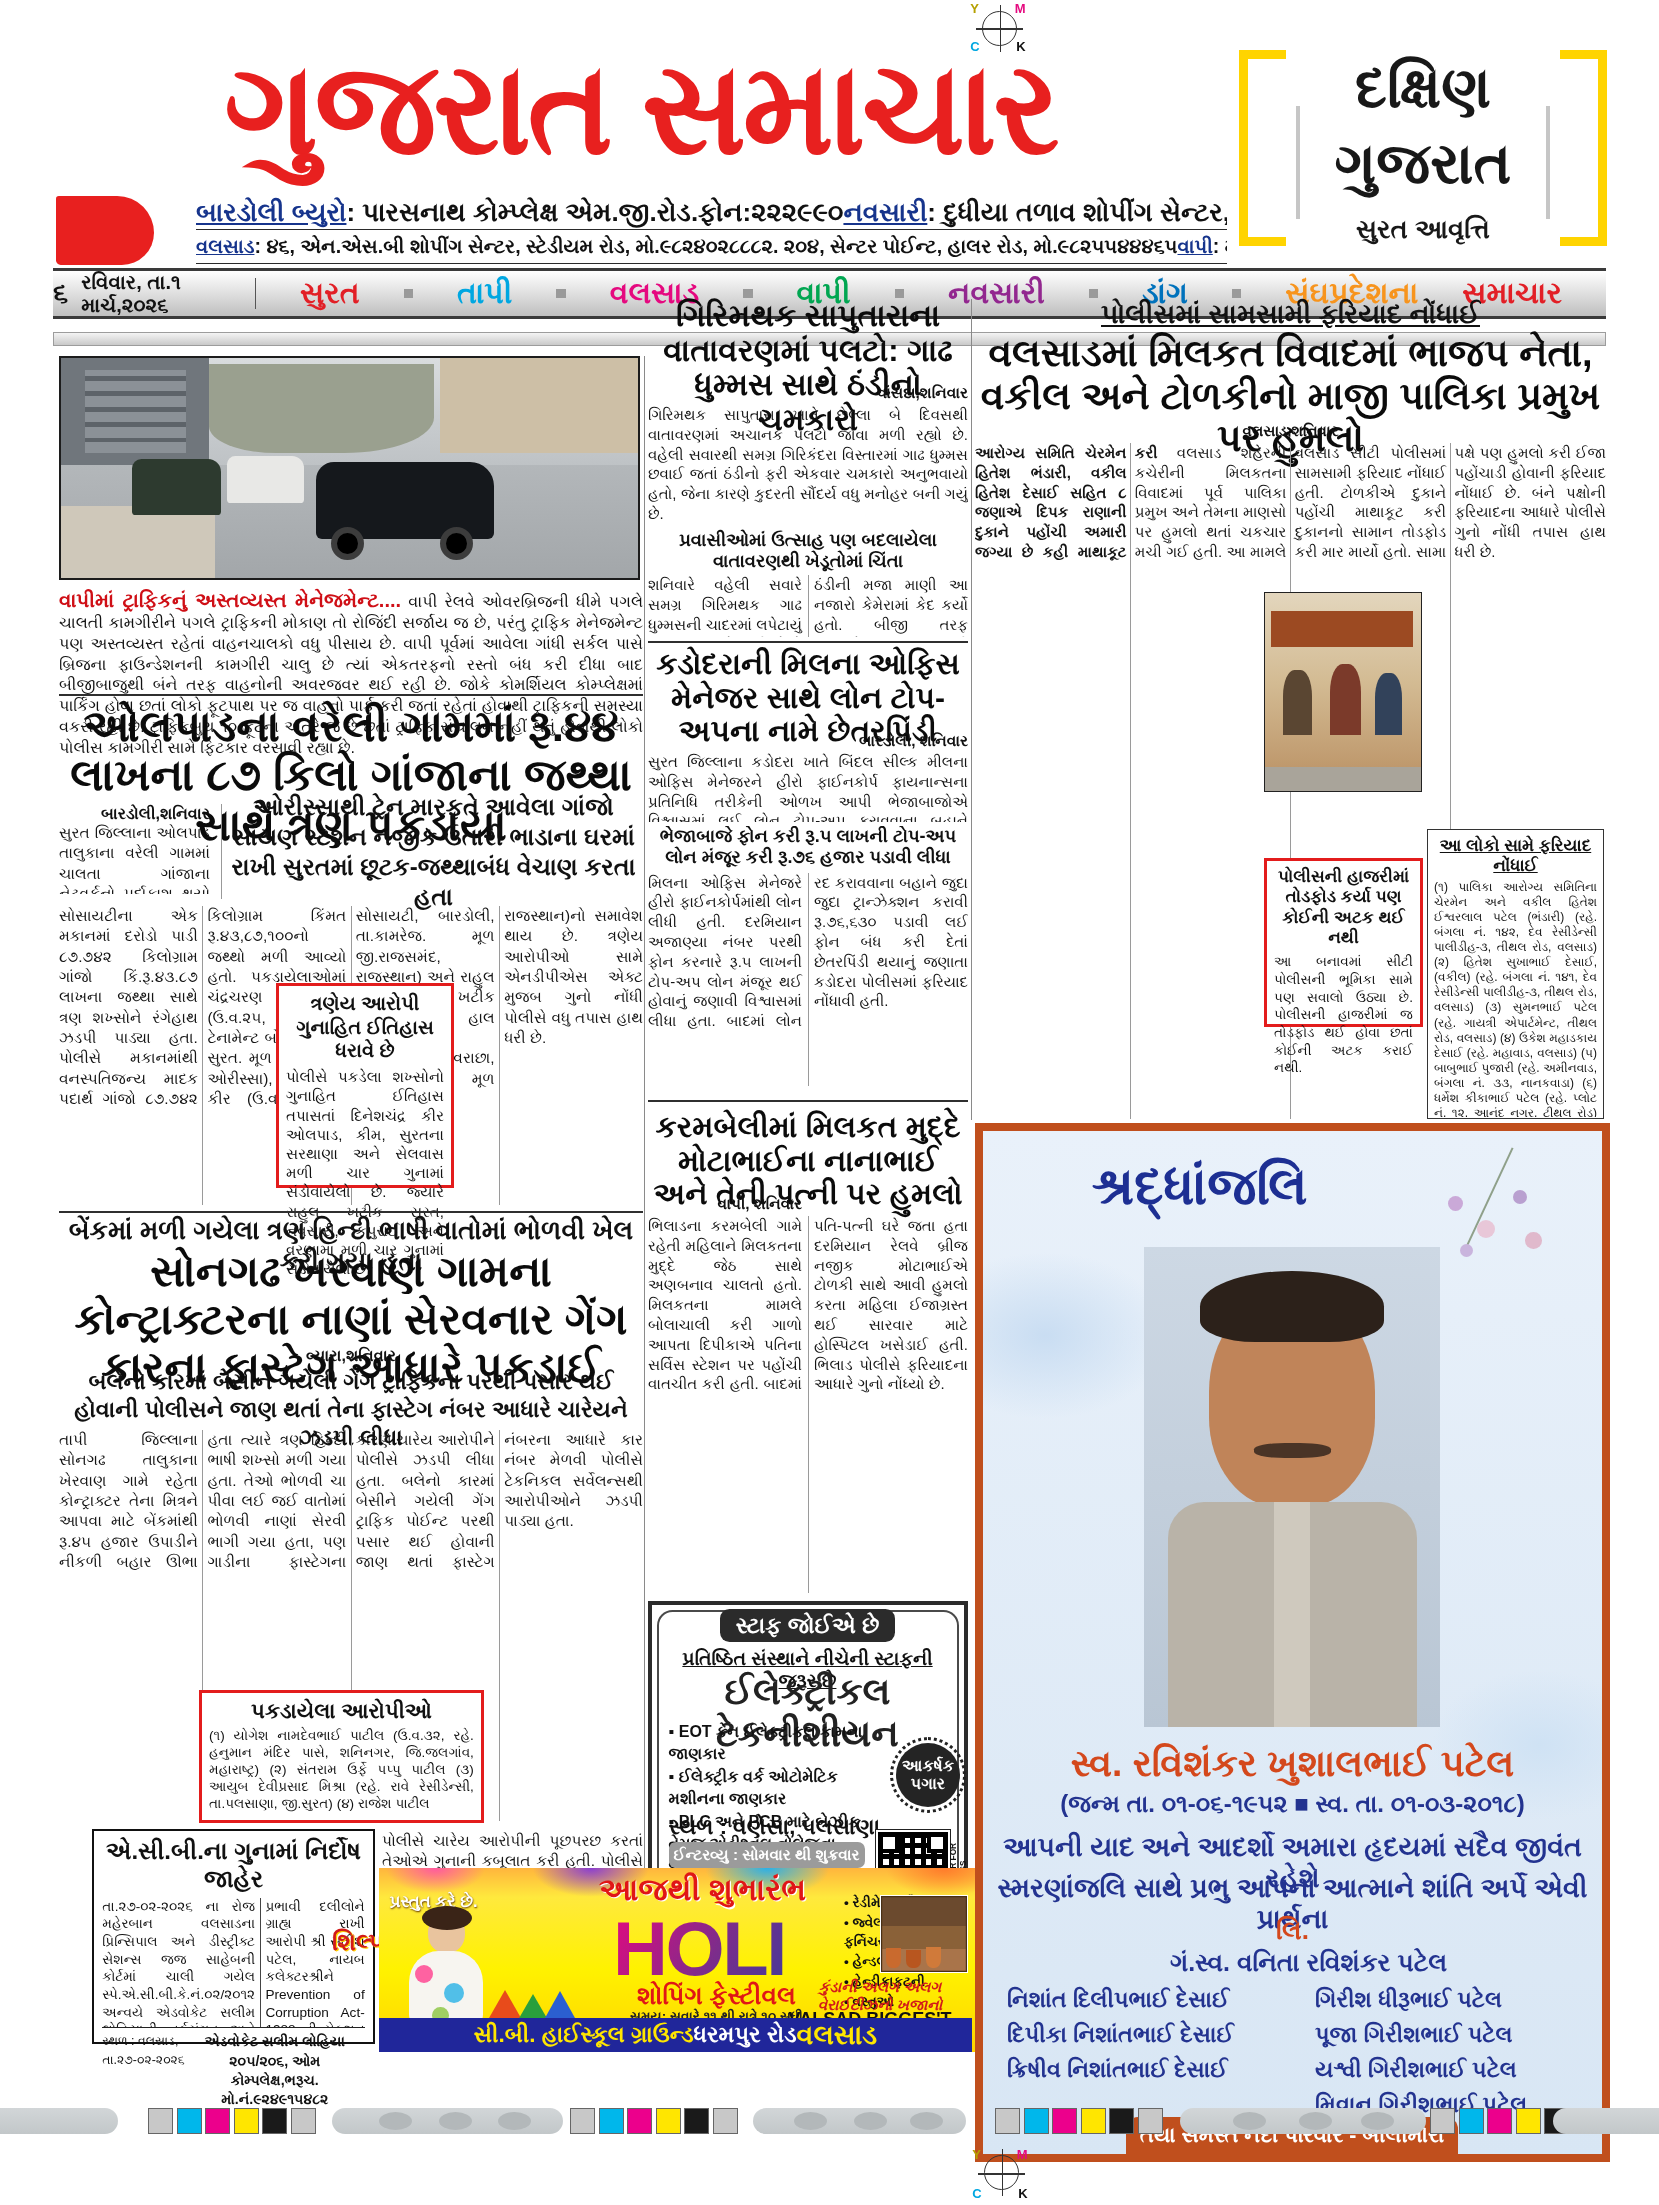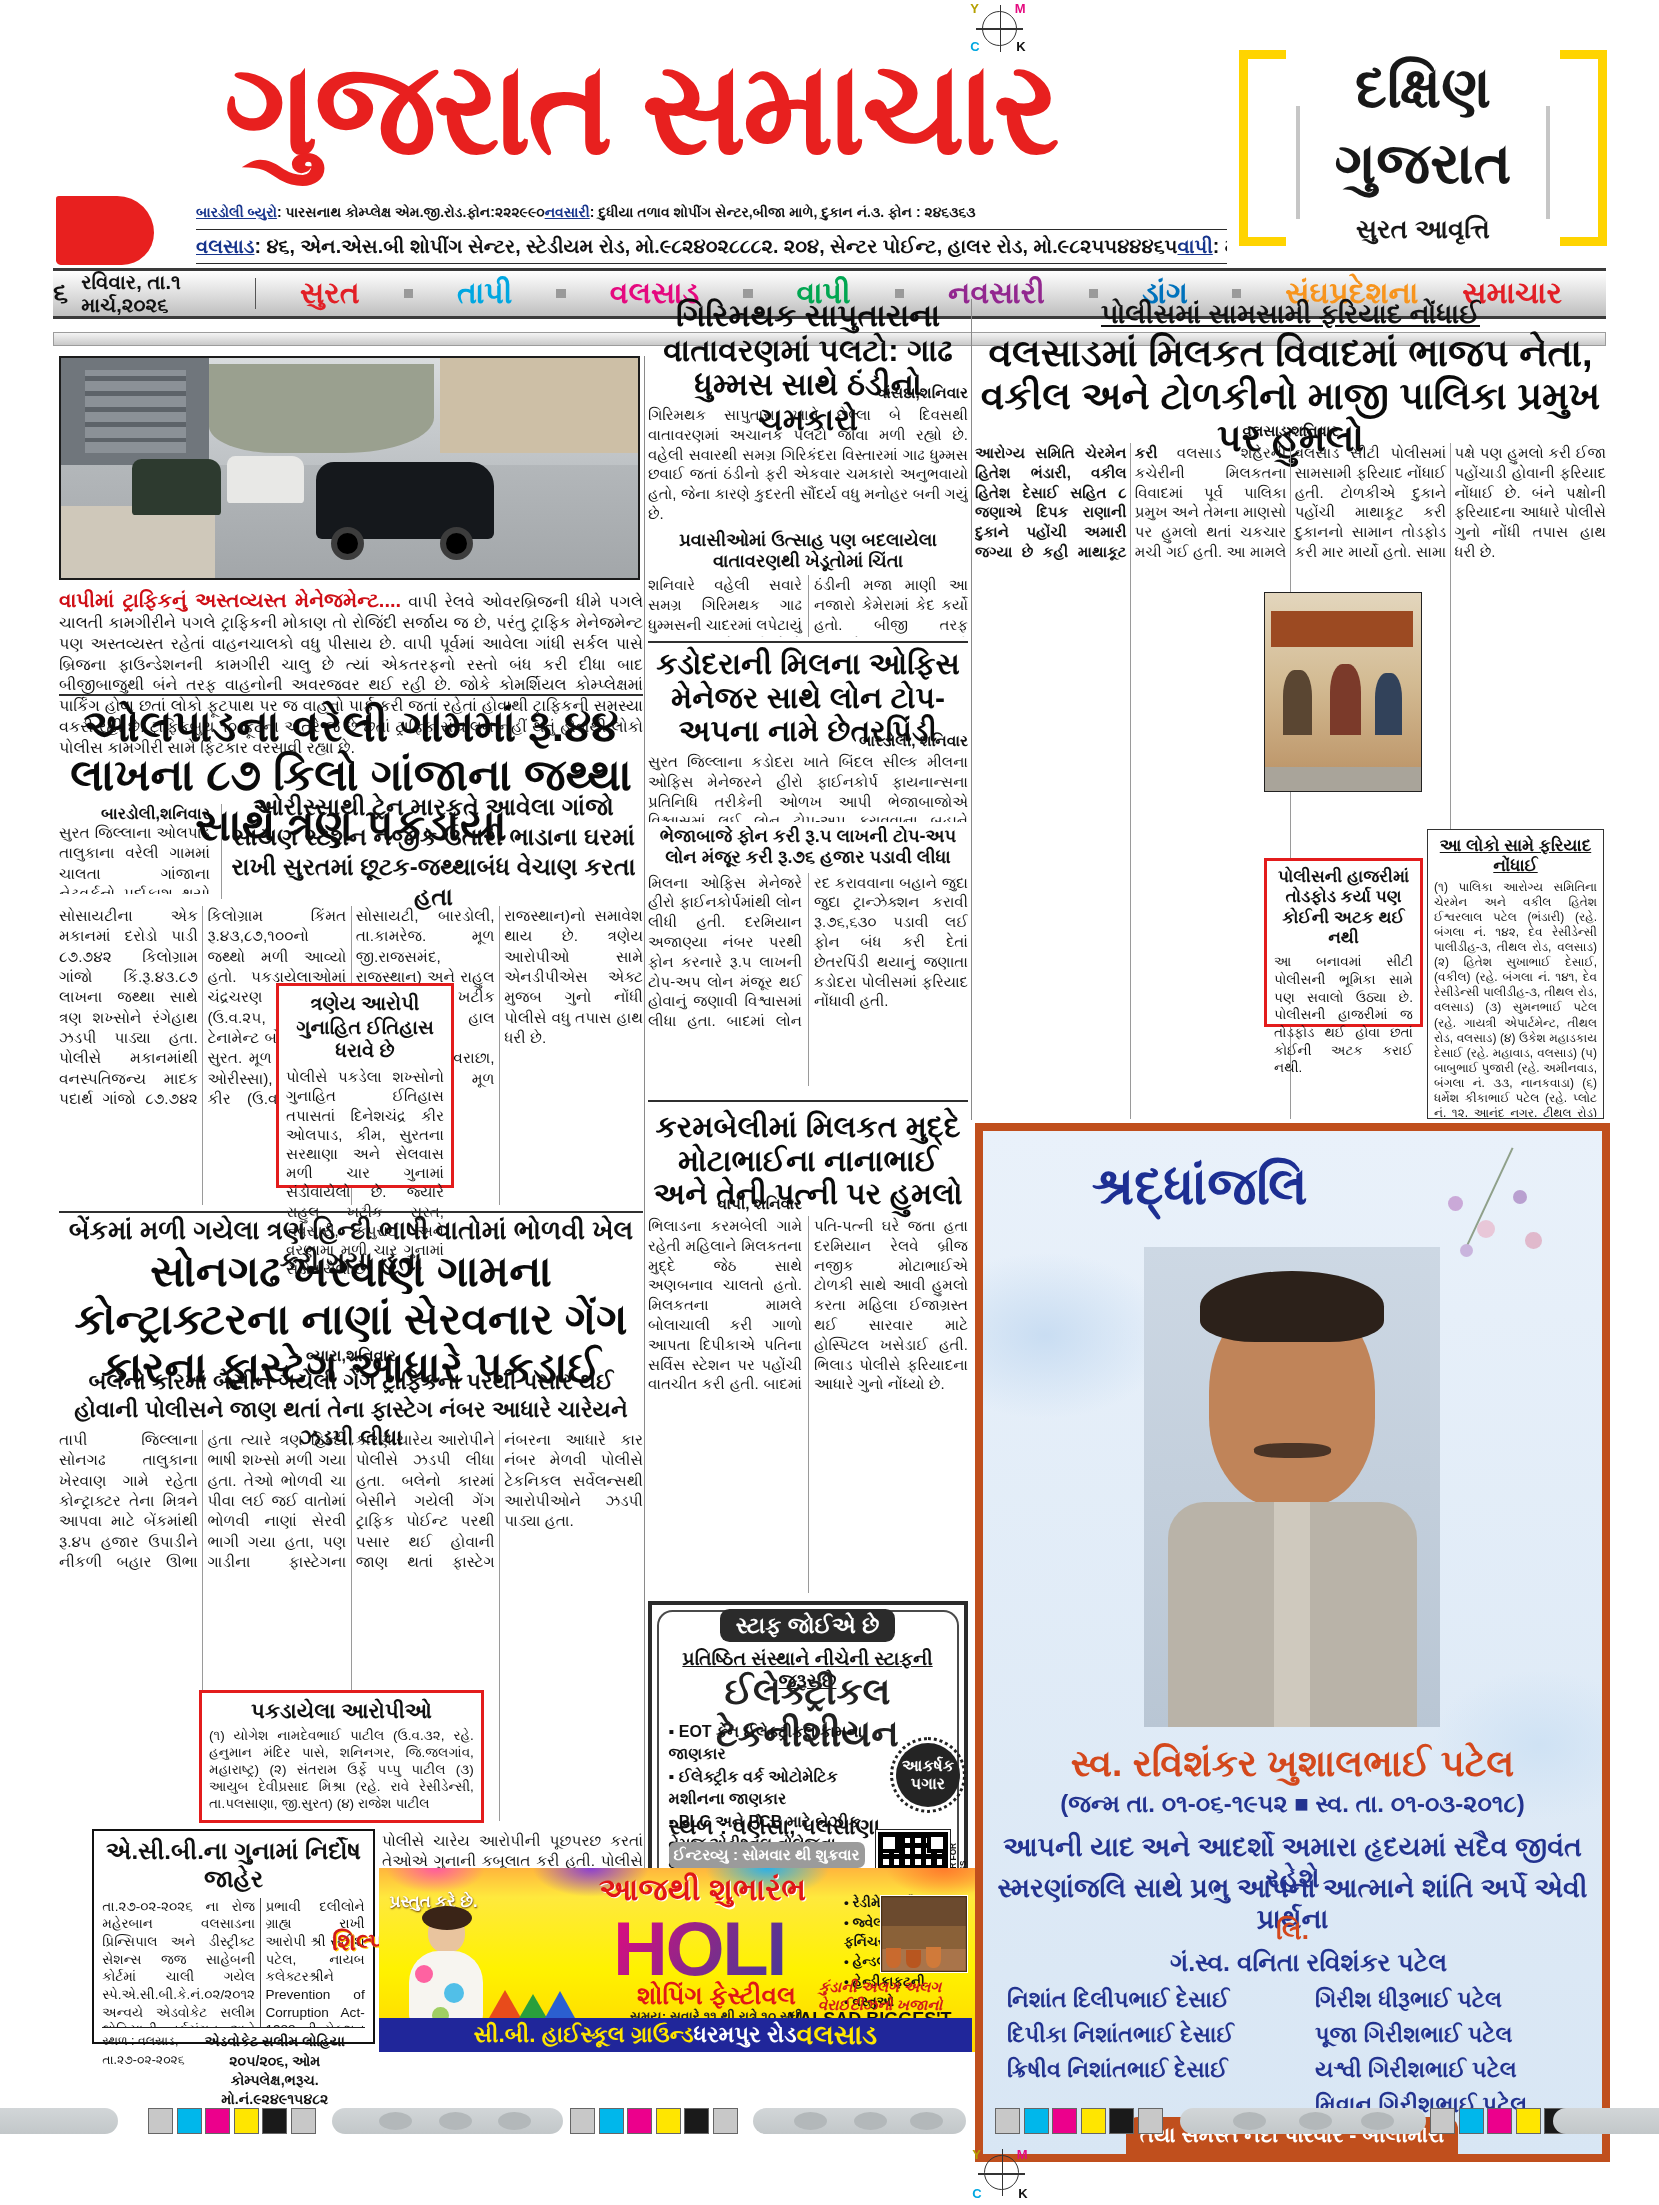--- a/index.html
+++ b/index.html
@@ -60,21 +60,21 @@
     <div class="abs" style="left:57px;top:65px;width:4.1px;height:113px;background:#c6c6c6;"></div>
     <div class="abs" style="right:57px;top:65px;width:4.1px;height:113px;background:#c6c6c6;"></div>
     <div class="abs c" style="left:0;top:89px;width:100%;font-size:57px;font-weight:bold;color:#181818;">ગુજરાત</div>
     <div class="abs c" style="left:0;top:13px;width:100%;font-size:57px;font-weight:bold;color:#181818;">દક્ષિણ</div>
     <div class="abs c" style="left:0;top:173px;width:100%;font-size:26px;font-weight:bold;color:#181818;">સુરત આવૃત્તિ</div>
   </div>
 
   <div class="abs" style="left:56px;top:196px;width:98px;height:69px;background:#e8201f;border-radius:3.6px 47px 41px 6px;"></div>
 
   <div class="abs" style="left:196px;top:196px;width:1031px;height:70px;">
-    <div style="height:33px;display:flex;align-items:center;font-size:14px;border-bottom:1.8px solid #2a2a2a;white-space:nowrap;overflow:hidden;">
+    <div style="height:33px;display:flex;align-items:center;font-size:26px;border-bottom:1.8px solid #2a2a2a;white-space:nowrap;overflow:hidden;">
       <span class="bureau-city">બારડોલી બ્યુરો</span>
       <span class="b"> : પારસનાથ કોમ્પ્લેક્ષ એમ.જી.રોડ.ફોન:૨૨૨૯૯૦ </span>
       <span class="bureau-city">નવસારી</span>
       <span class="b"> : દુધીયા તળાવ શોપીંગ સેન્ટર,બીજા માળે, દુકાન નં.૩. ફોન : ૨૪૬૩૬૩</span>
     </div>
     <div style="height:33px;display:flex;align-items:center;font-size:19.6px;border-bottom:1.8px solid #2a2a2a;white-space:nowrap;overflow:hidden;">
       <span class="bureau-city">વલસાડ</span>
       <span class="b"> : ૪૬, એન.એસ.બી શોપીંગ સેન્ટર, સ્ટેડીયમ રોડ, મો.૯૮૨૪૦૨૮૮૮૨. ૨૦૪, સેન્ટર પોઈન્ટ, હાલર રોડ, મો.૯૮૨૫૫૪૪૪૬૫ </span>
       <span class="bureau-city">વાપી</span>
       <span class="b"> : મુસા માર્કેટ, ઈમરાન નગર, ફોન : ૨૪૩૪૨૦૦</span>

